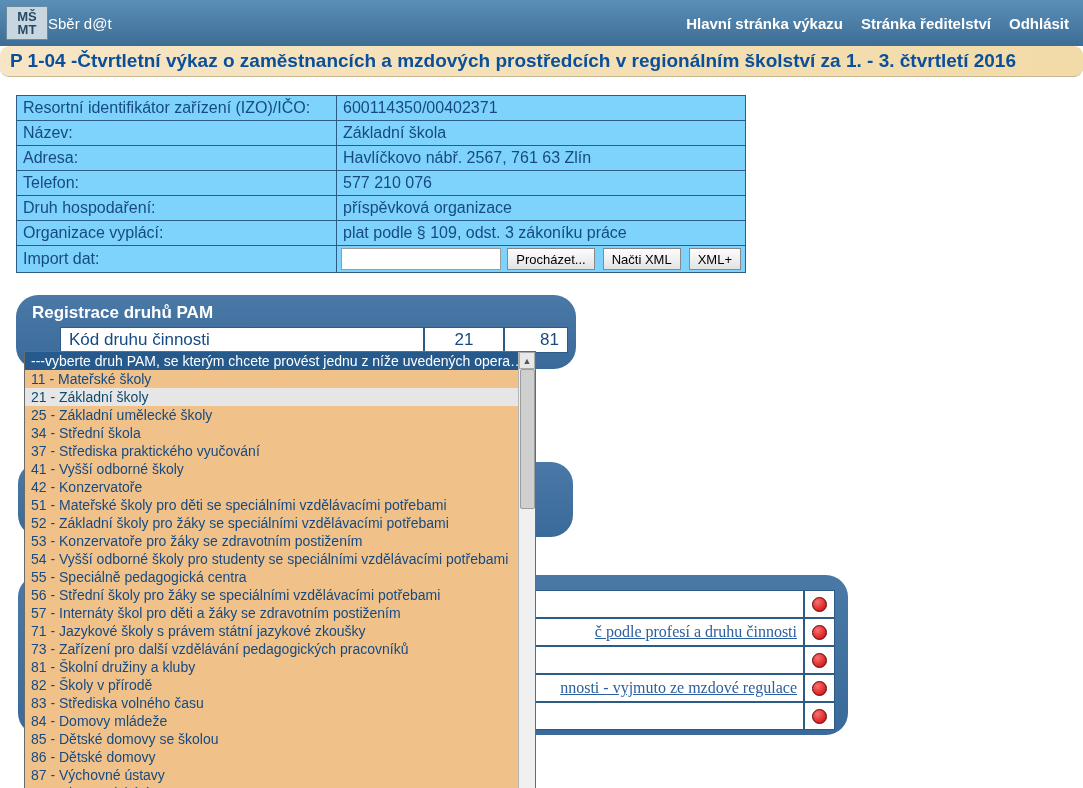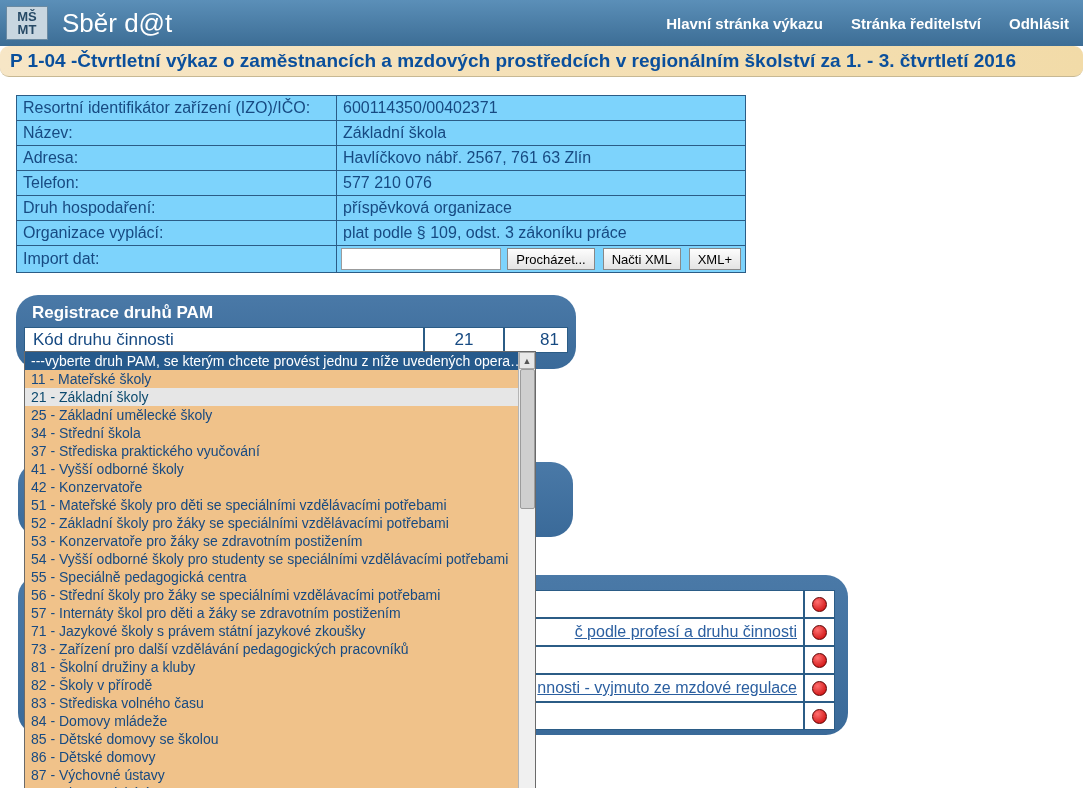--- a/index.html
+++ b/index.html
@@ -27,33 +27,33 @@
     display: flex;
     align-items: center;
     justify-content: center;
     font-size: 13px;
     color: #274a66;
     font-weight: bold;
     line-height: 1;
     text-align: center;
   }
   .brand {
-    font-size: 26px;
-    margin-left: 14px;
+    font-size: 15px;
+    margin-left: 0;
     font-weight: normal;
   }
   .nav-links {
     margin-left: auto;
     display: flex;
     gap: 18px;
     padding-right: 14px;
     font-size: 15px;
     font-weight: bold;
   }
-  .nav-links span { cursor: pointer; margin-left: 10px; }
+  .nav-links span { cursor: pointer; }
   .title-bar {
     background: linear-gradient(to right, #f7e6c6, #f2dba8);
     color: #0a4f9c;
     font-size: 19px;
     font-weight: bold;
     padding: 4px 10px;
     border-bottom: 1px solid #c7b893;
     border-radius: 9px;
   }
   .content-wrap {
@@ -116,21 +116,21 @@
   .head-row {
     display: flex;
   }
   .head-cell {
     background: #fff;
     border: 1px solid #2b5c86;
     color: #174a82;
     font-size: 17px;
     padding: 2px 8px;
   }
-  .head-cell.label { flex: 1; }
+  .head-cell.label { flex: 1; margin-left: 36px; }
   .head-cell.c1 { width: 80px; text-align: center; }
   .head-cell.c2 { width: 64px; text-align: right; }
   .dropdown-body {
     position: absolute;
     top: 56px;
     left: 8px;
     width: 512px;
     background: #f0c28a;
     border: 1px solid #6a6a6a;
     font-size: 14px;
@@ -235,20 +235,21 @@
   .sec-dot .dot {
     width: 15px;
     height: 15px;
     background: radial-gradient(circle at 35% 30%, #ff6f6f, #c60000);
     border-radius: 50%;
     border: 1px solid #5c0000;
   }
   .link-text {
     text-decoration: underline;
     cursor: pointer;
+    font-family: Liberation Serif, serif;
   }
 </style>
 </head>
 <body>
 
 <div class="top-bar">
   <div class="logo-box">MŠ
 MT</div>
   <div class="brand">Sběr d@t</div>
   <div class="nav-links">

